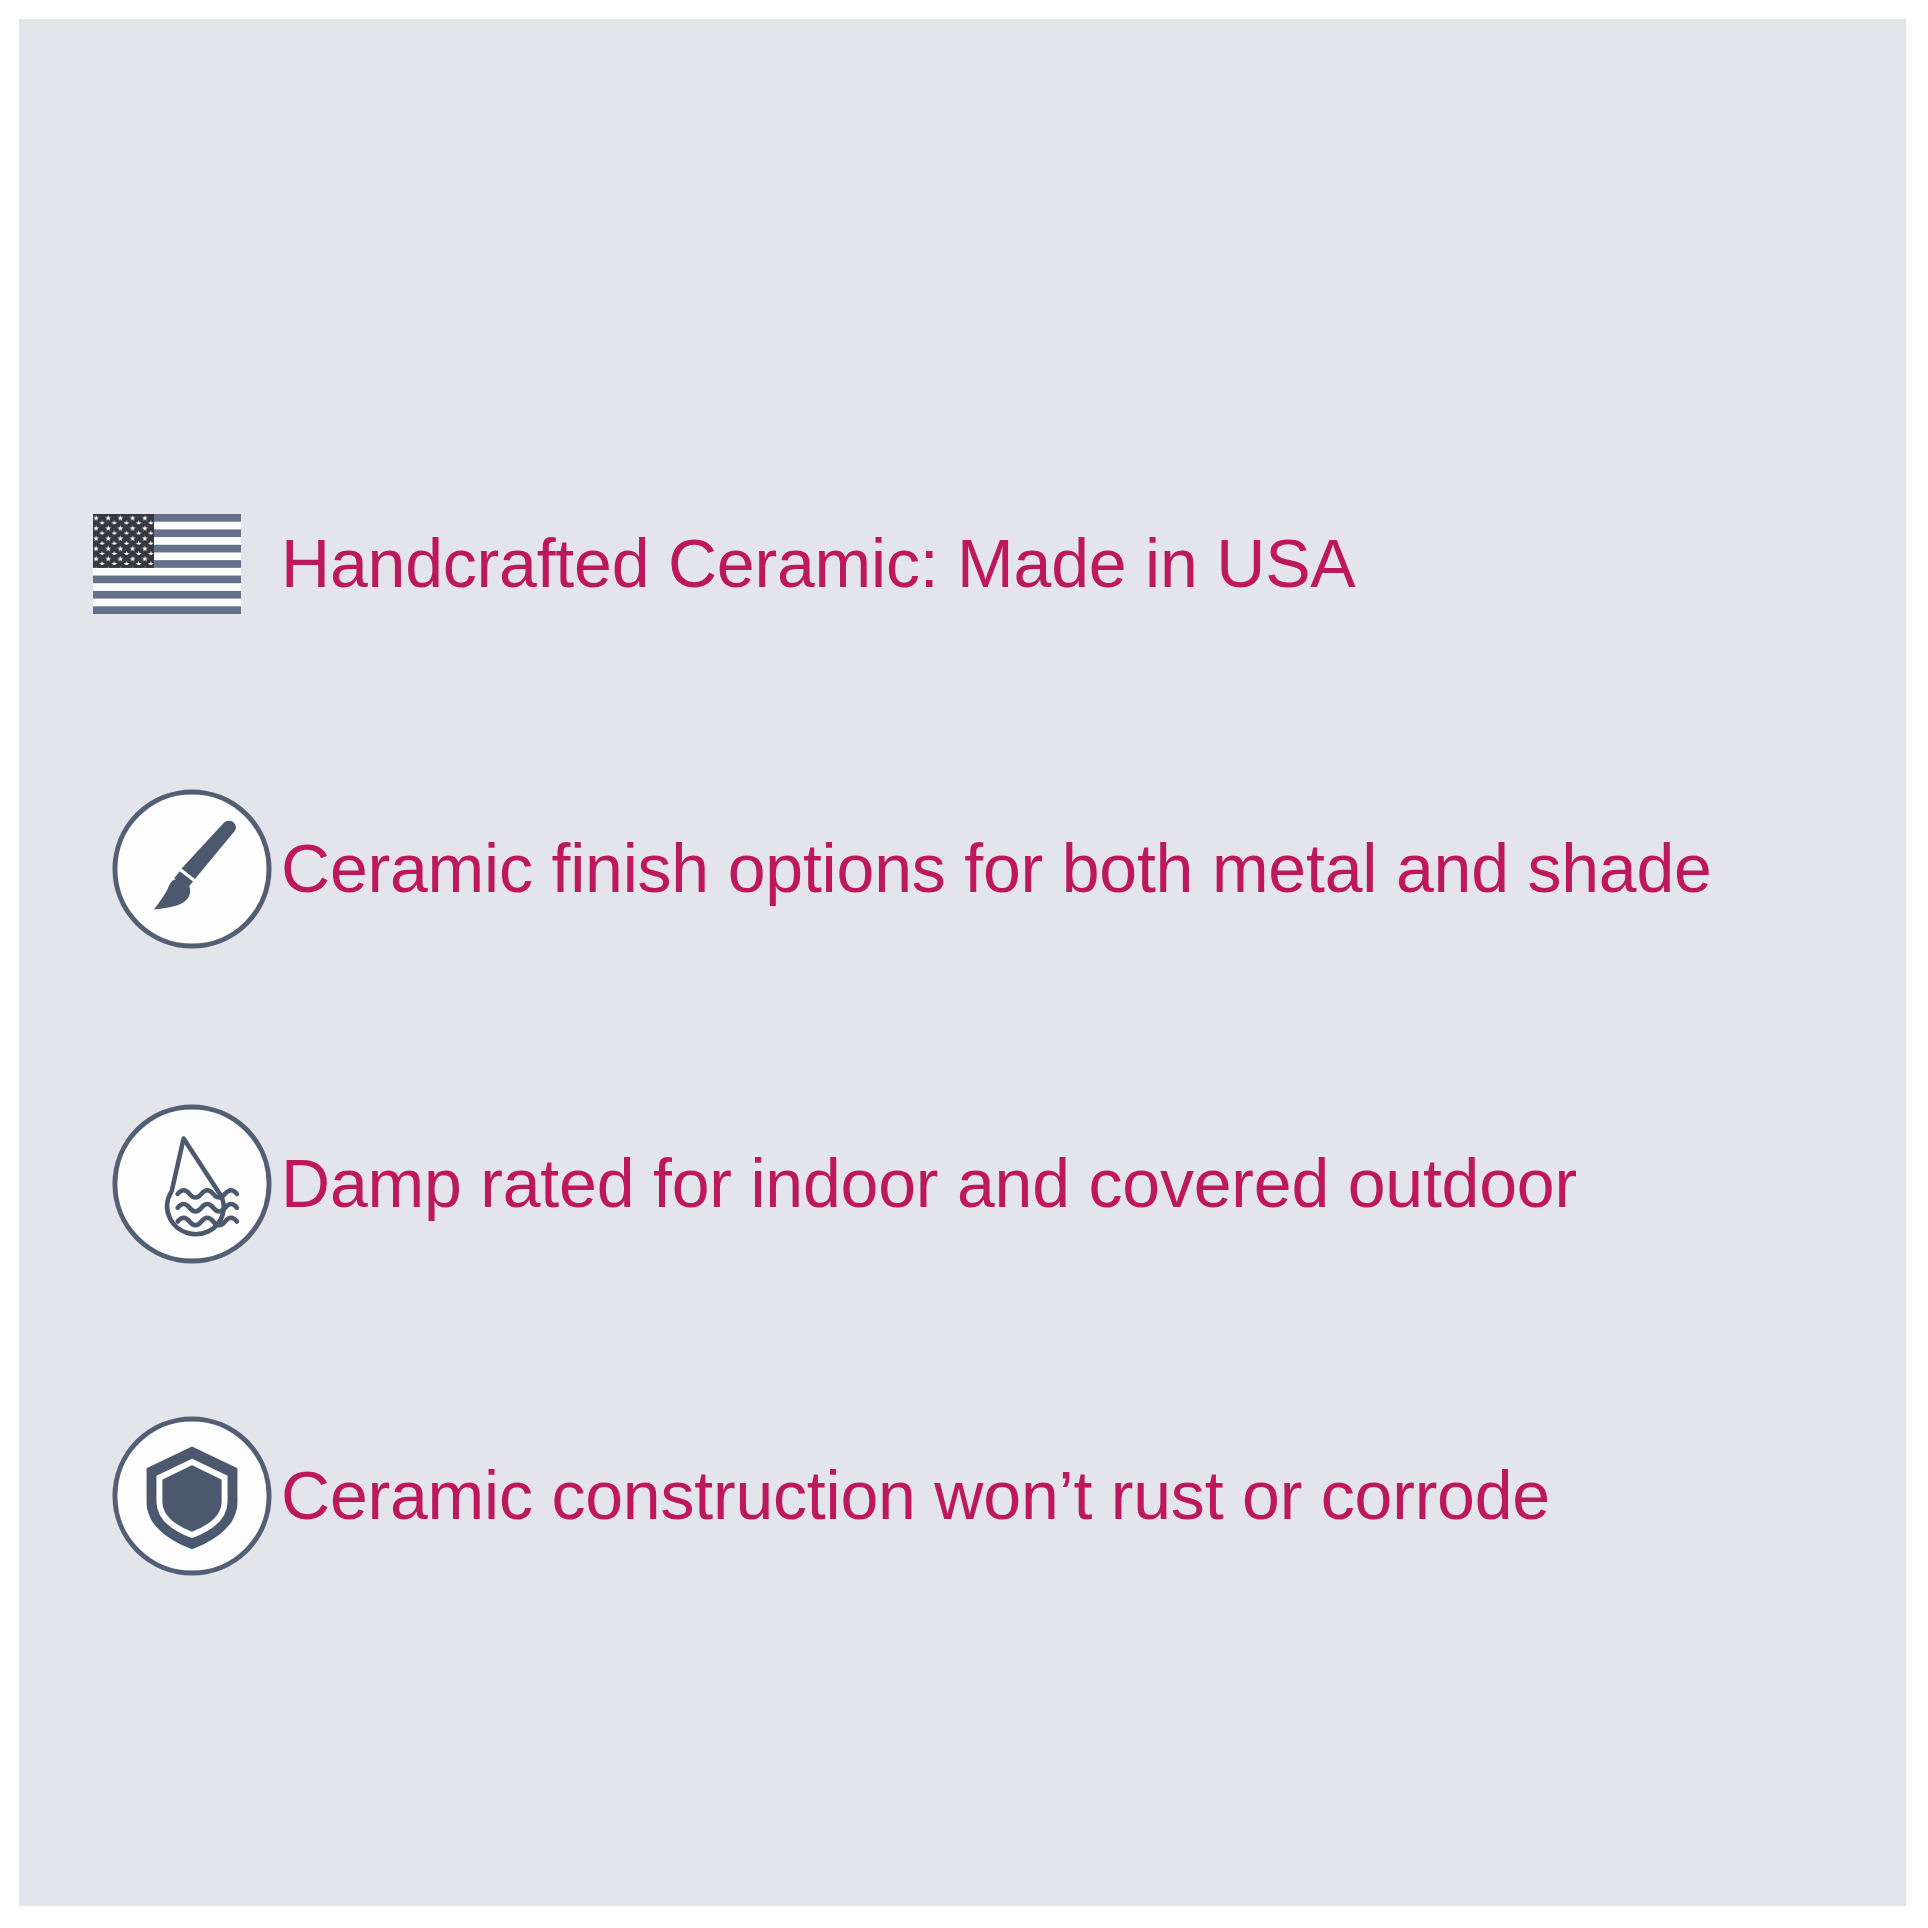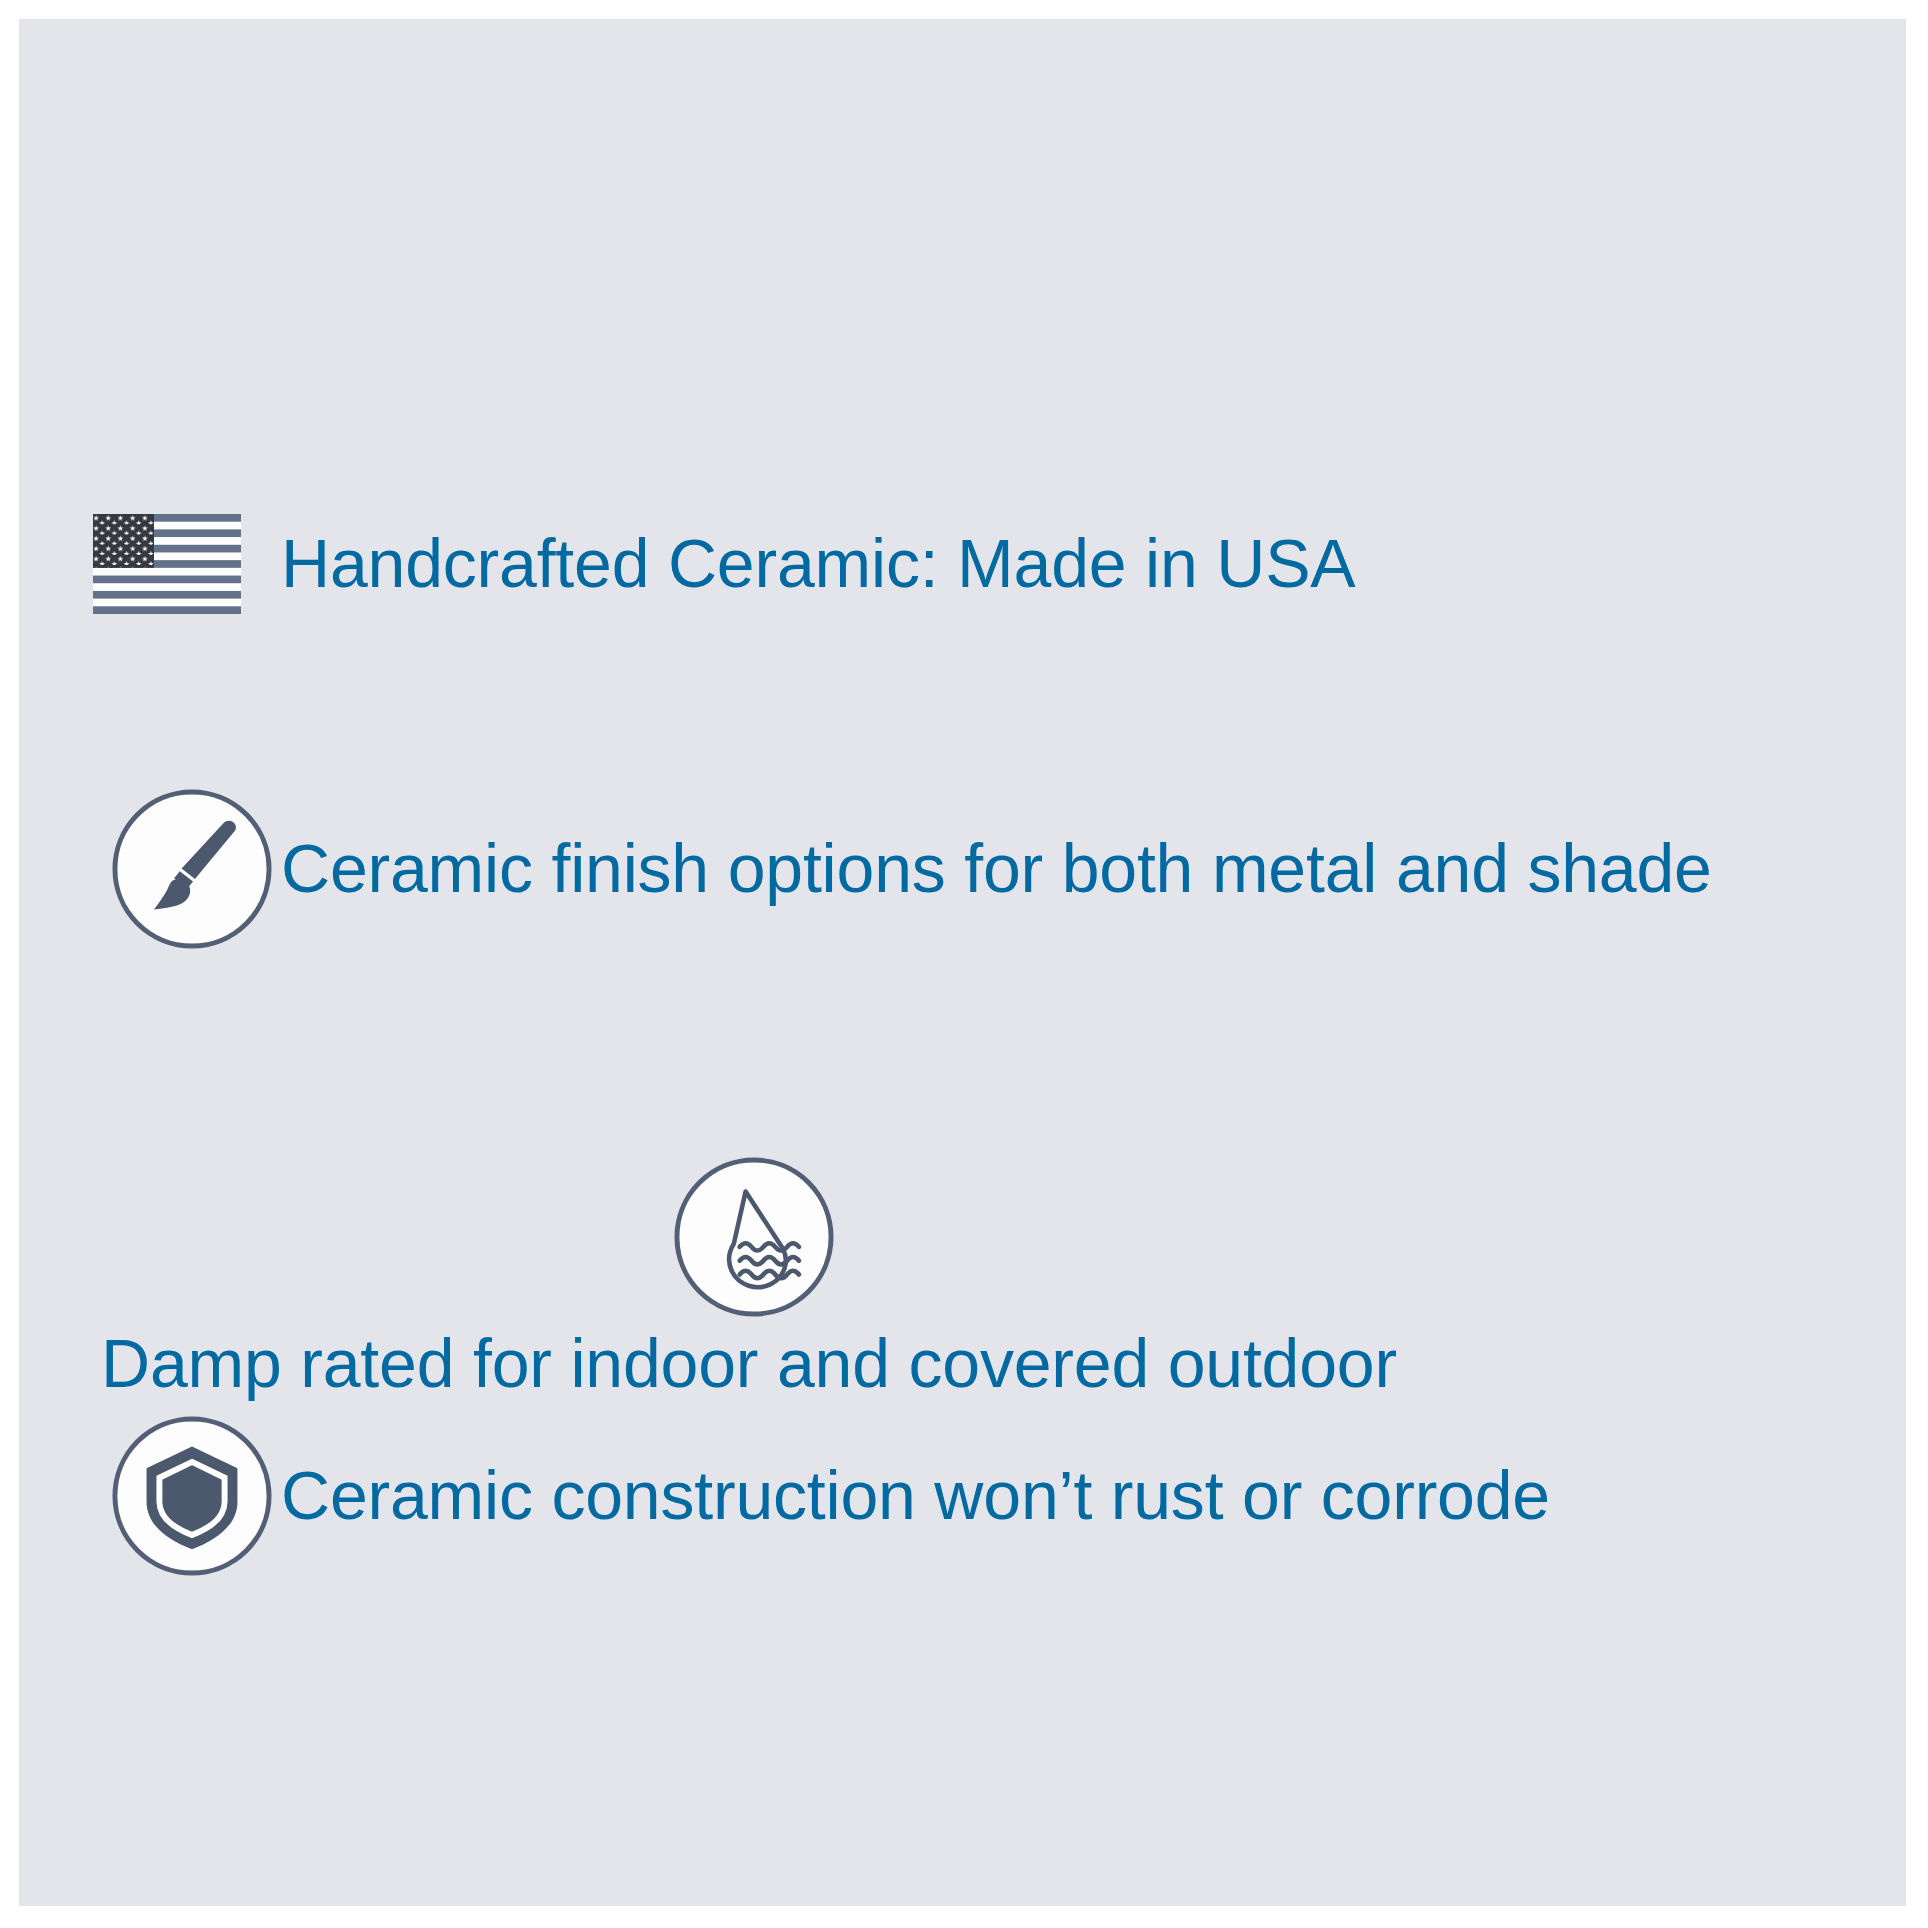--- a/index.html
+++ b/index.html
@@ -35,33 +35,33 @@
   .feature-row {
     position: absolute;
     left: 74px;
     display: flex;
     align-items: center;
     height: 170px;
   }
 
   .feature-row.row-0 { top: 460px; }
   .feature-row.row-1 { top: 765px; }
-  .feature-row.row-2 { top: 1128px; flex-direction: column; }
+  .feature-row.row-2 { top: 1080px; }
   .feature-row.row-3 { top: 1392px; }
 
   .icon-slot {
     width: 180px;
     flex: 0 0 180px;
     display: flex;
     align-items: center;
     justify-content: flex-start;
   }
 
   .feature-label {
-    color: #0369a1;
+    color: #be185d;
     font-size: 68px;
     line-height: 1.08;
     letter-spacing: -0.2px;
     white-space: nowrap;
     font-weight: 400;
     padding-left: 8px;
   }
 
   
   .flag-icon {

